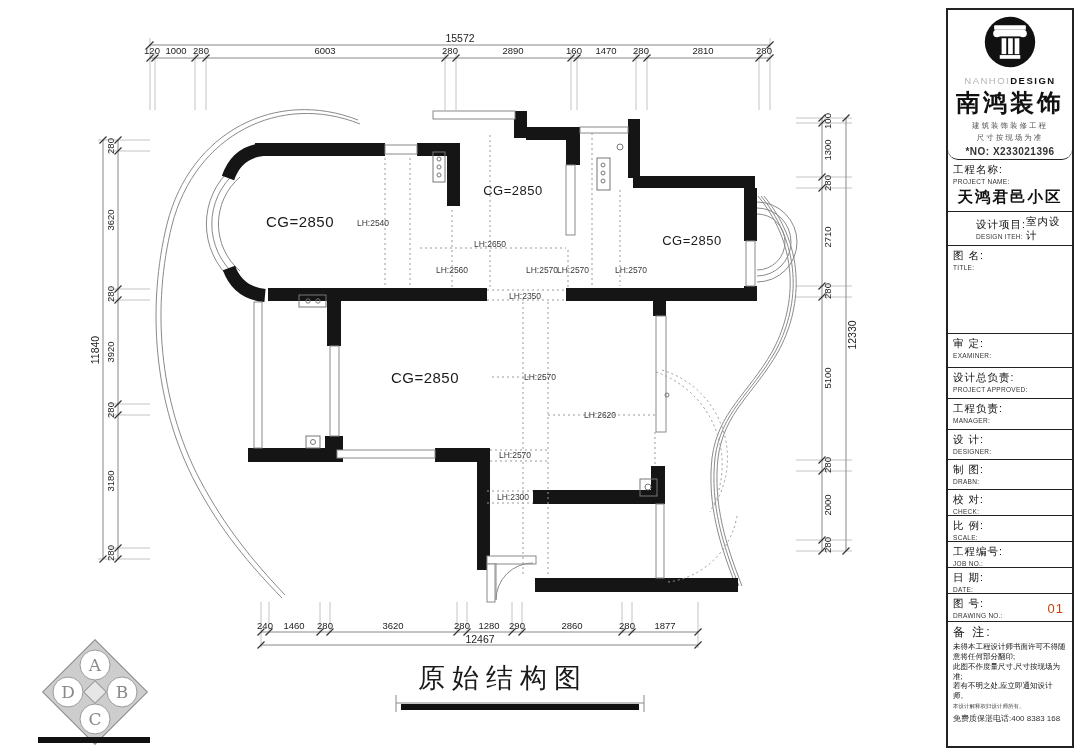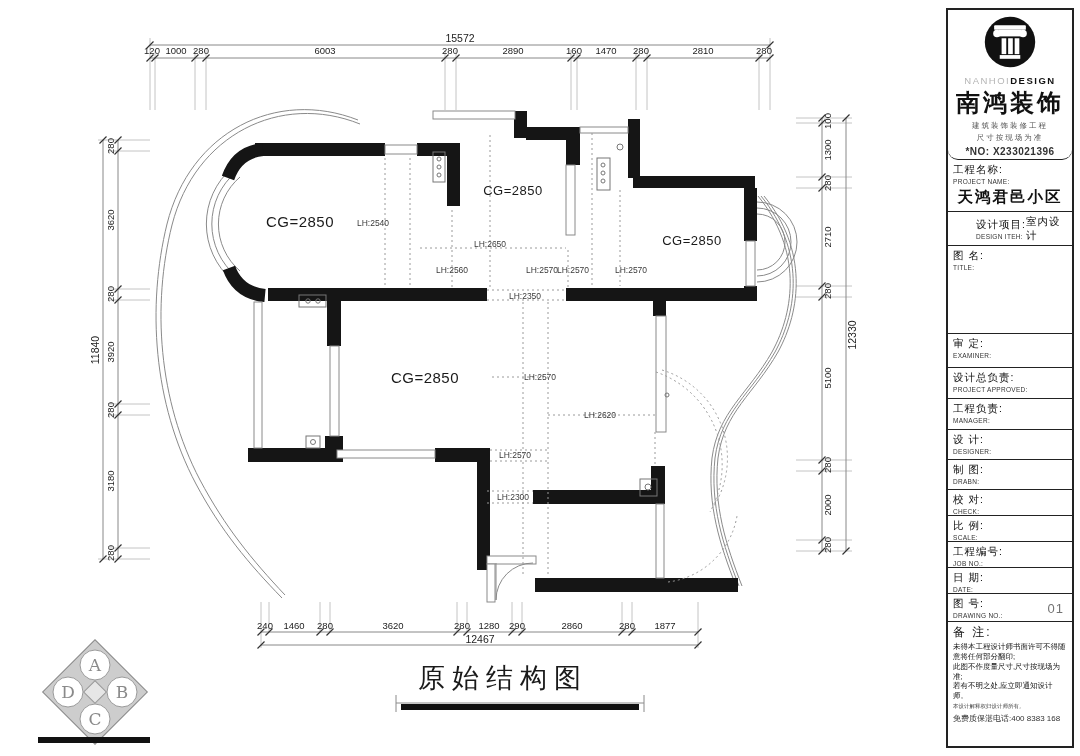--- a/index.html
+++ b/index.html
@@ -34,21 +34,21 @@
   .brand-en .blk{color:#111;font-weight:bold;}
   .brand-cn{font-size:24px;font-weight:600;letter-spacing:3px;color:#111;margin-top:1px;}
   .slogan{font-size:7.5px;color:#555;letter-spacing:2px;margin-top:2px;}
   .license{font-size:10px;color:#333;margin-top:3px;letter-spacing:.5px;font-weight:bold;}
   .cnlbl{font-size:10.5px;color:#111;letter-spacing:1px;white-space:nowrap;}
   .enlbl{font-size:6.5px;color:#333;letter-spacing:.3px;margin-top:1px;white-space:nowrap;}
   .projval{font-size:15.5px;font-weight:600;color:#111;text-align:center;letter-spacing:2px;margin-top:2px;}
   .tb-item{display:flex;align-items:center;padding-left:28px;}
   .tb-item .lblcol{flex:0 0 auto;}
   .tb-item .valcol{flex:1;text-align:left;font-size:10.5px;color:#111;letter-spacing:1px;}
-  .tb-row-val{position:absolute;right:8px;top:50%;transform:translateY(-50%);font-size:13px;color:#737373;letter-spacing:1px;}
+  .tb-row-val{position:absolute;right:8px;top:50%;transform:translateY(-50%);font-size:13px;color:#c2410c;letter-spacing:1px;}
   .notes{font-size:7.5px;line-height:1.32;color:#111;}
   .notes .nhead{font-size:12px;letter-spacing:2px;margin-bottom:1px;}
   .notes .tiny{font-size:5.5px;color:#444;margin-top:2px;}
   .notes .phone{margin-top:4px;font-size:8px;color:#333;}
 </style>
 </head>
 <body>
 
 <div id="sheet">
 

